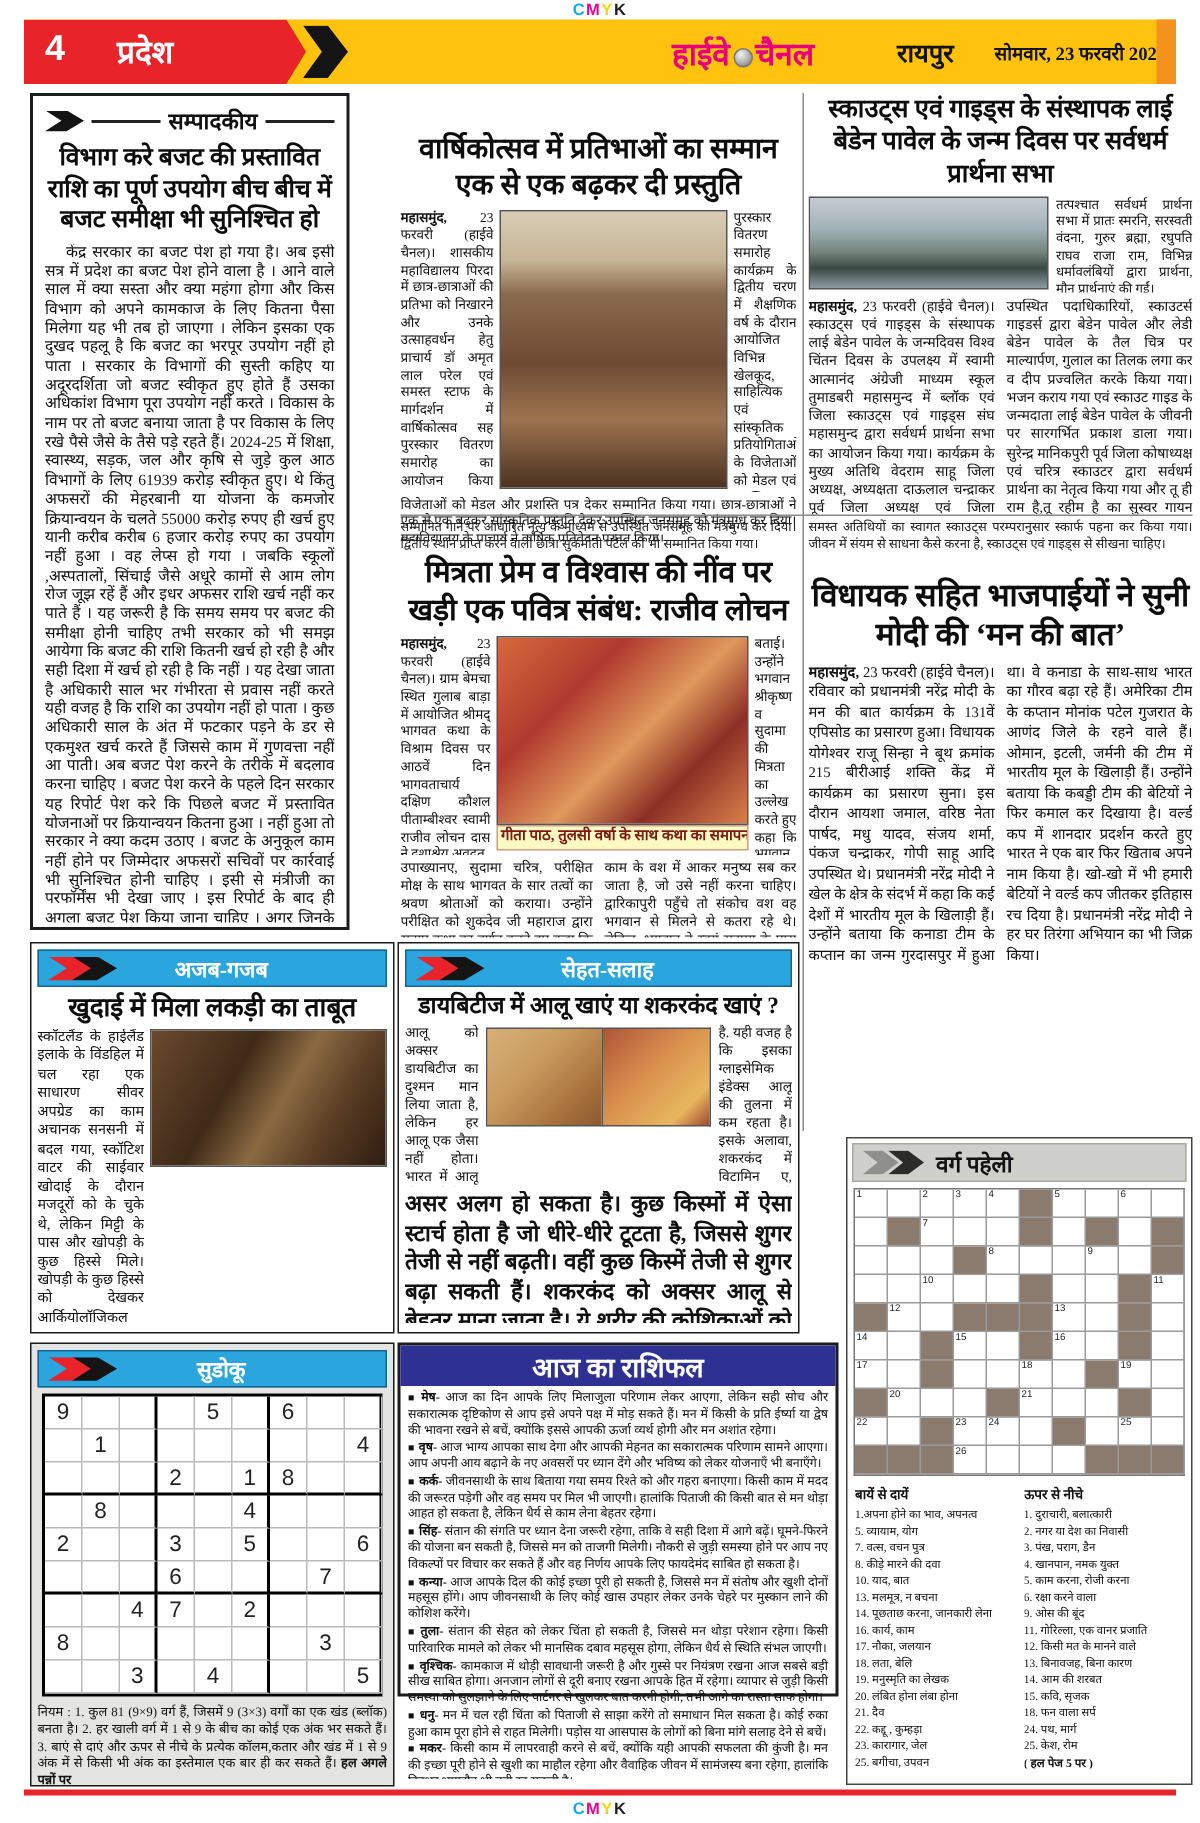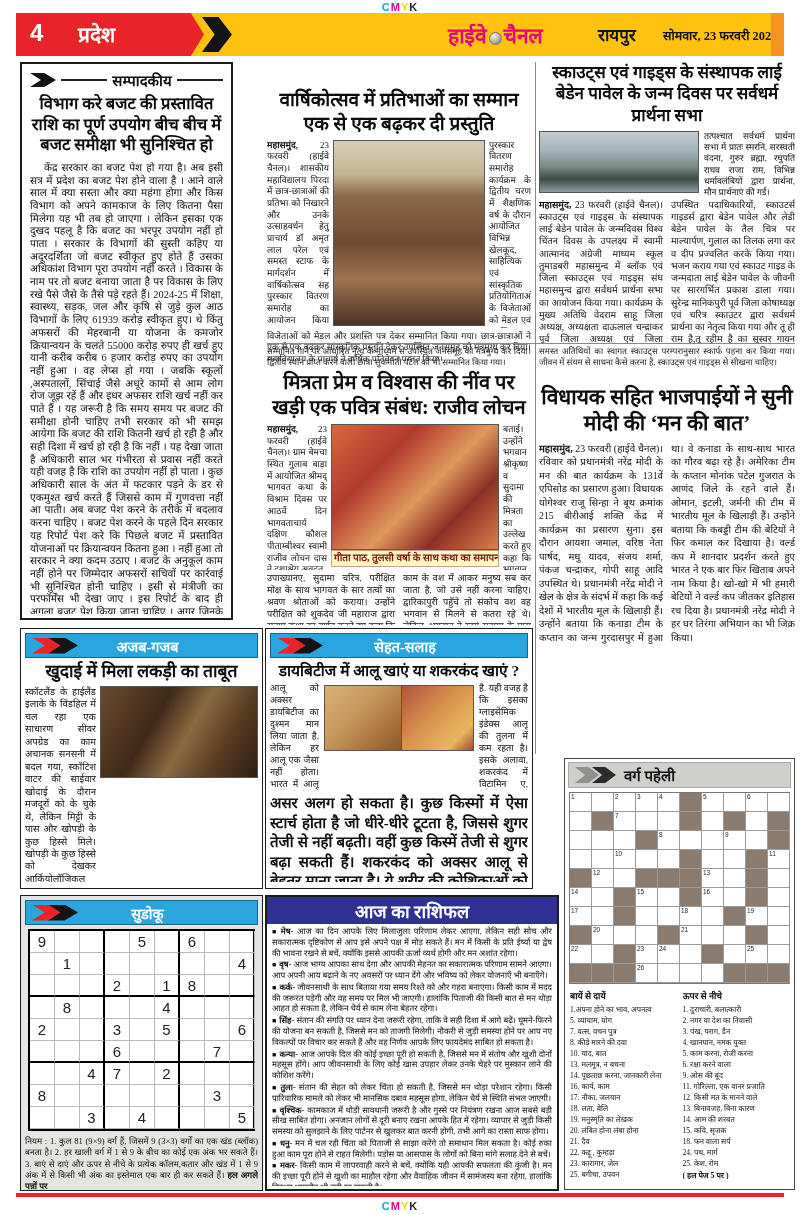--- a/index.html
+++ b/index.html
@@ -102,21 +102,21 @@
   
   #sudoku { left:20px; top:895px; width:243px; height:296px; border:1.5px solid #1c1c1c; background:#E4E4E2; padding:4px; }
   #sudoku-grid { width:227px; margin:4px auto 0; display:grid; grid-template-columns:repeat(9,25px);
     grid-template-rows:repeat(9,22px); background:#fff; border:2px solid #000; }
   .sd-cell { border-right:1px solid #b9b9b9; border-bottom:1px solid #b9b9b9; display:flex; align-items:center;
     justify-content:center; font-family:"Liberation Sans","DejaVu Sans",sans-serif; font-size:15px; color:#222; }
   .sd-cell.tr3 { border-right:2px solid #000; }
   .sd-cell.tb3 { border-bottom:2px solid #000; }
   .sudoku-rules { font-size:8.6px; line-height:1.32; text-align:justify; margin-top:5px; overflow:hidden; height:56px; }
   
-  #rashifal { left:265px; top:895px; width:294px; height:296px; border:2px solid #1c1c1c; background:#fff; }
+  #rashifal { left:265px; top:895px; width:294px; height:236px; border:2px solid #1c1c1c; background:#fff; }
   .rash-bar { background:#2E3192; height:27px; display:flex; align-items:center; justify-content:center; }
   .rash-bar .bar-label { color:#fff; font-weight:bold; font-size:18px; }
   #rash-list { padding:3px 5px; overflow:hidden; height:262px; }
   .rash-item { font-size:8.3px; line-height:1.3; text-align:justify; margin-bottom:1px; }
   .rash-item .blt { font-size:7px; margin-right:3px; }
   
   #crossword { left:564px; top:758px; width:231px; height:432px; border:1px solid #444; background:#fff; padding:3px; }
   .cw-bar { background:#CFCFCB; border:1px solid #a9a9a5; height:26px; display:flex; align-items:center; padding:0 6px; gap:4px; }
   .cw-bar .bar-label { font-weight:bold; font-size:15px; color:#121212; margin-left:4px;text-align:right; }
   #cw-grid { width:221px; margin:4px auto 0; display:grid; grid-template-columns:repeat(10,22px);

